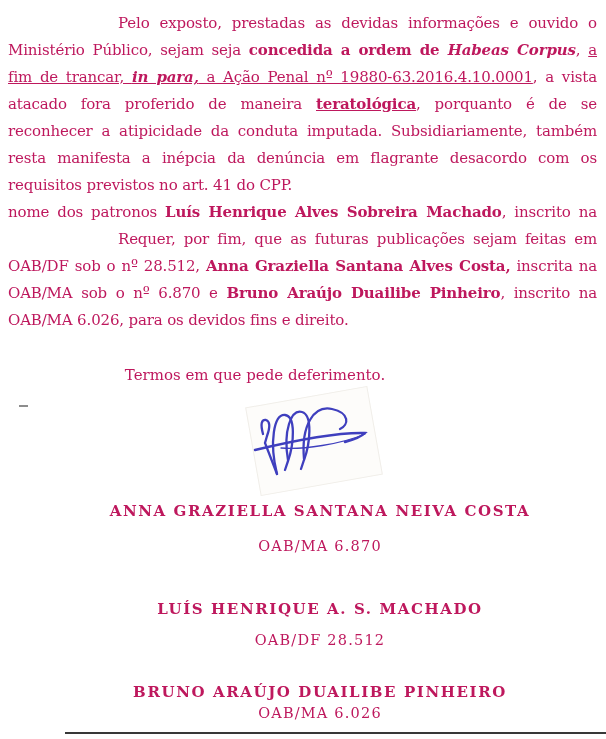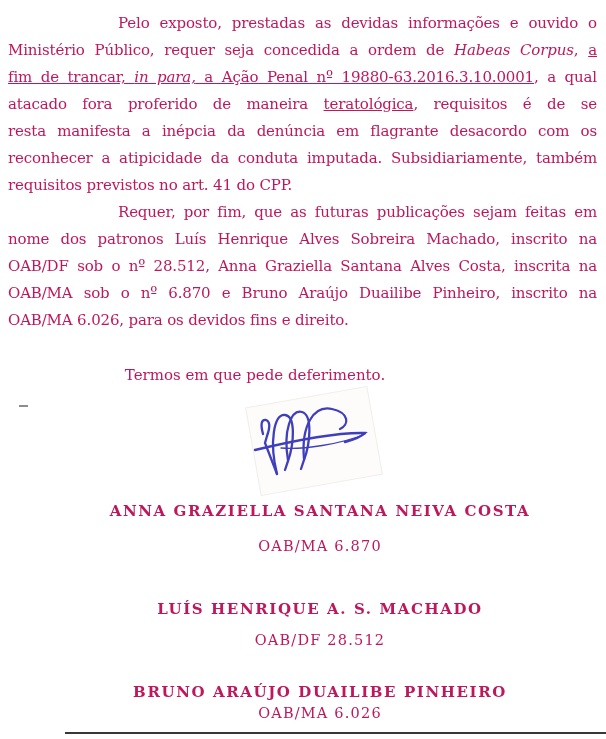--- a/index.html
+++ b/index.html
@@ -25,21 +25,21 @@
     line-height: 27px;
     height: 27px;
     overflow: hidden;
     text-align: justify;
     text-align-last: justify;
     white-space: nowrap;
   }
   .line.fit { white-space: normal; }
   .line.last { text-align-last: left; }
   .line.indent { text-indent: 110px; }
-  .bold { font-weight: normal; }
+  .bold { font-weight: bold; }
   .italic { font-style: italic; }
   .underline { text-decoration: underline; }
 
   
   .closing {
     position: absolute;
     top: 366px;
     left: 0;
     width: 100%;
     text-align: center;
@@ -109,28 +109,28 @@
     background: #383838;
   }
 </style>
 </head>
 <body>
 
 <div class="page">
 
   <div class="body-text">
       <div class="line indent fit"><span class="">Pelo exposto, prestadas as devidas informações e ouvido o</span></div>
-      <div class="line fit"><span class="">Ministério Público, requer seja </span><span class="bold">concedida a ordem de </span><span class="bold italic">Habeas Corpus</span><span class="">, </span><span class="underline">a</span></div>
-      <div class="line fit"><span class="underline">fim de trancar, </span><span class="bold italic underline">in para,</span><span class="underline"> a Ação Penal nº 19880-63.2016.3.10.0001</span><span class="">, a qual</span></div>
-      <div class="line fit"><span class="">atacado fora proferido de maneira </span><span class="bold underline">teratológica</span><span class="">, requisitos é de se</span></div>
+      <div class="line fit"><span class="">Ministério Público, sejam seja </span><span class="bold">concedida a ordem de </span><span class="bold italic">Habeas Corpus</span><span class="">, </span><span class="underline">a</span></div>
+      <div class="line fit"><span class="underline">fim de trancar, </span><span class="bold italic underline">in para,</span><span class="underline"> a Ação Penal nº 19880-63.2016.4.10.0001</span><span class="">, a vista</span></div>
+      <div class="line fit"><span class="">atacado fora proferido de maneira </span><span class="bold underline">teratológica</span><span class="">, porquanto é de se</span></div>
+      <div class="line fit"><span class="">reconhecer a atipicidade da conduta imputada. Subsidiariamente, também</span></div>
       <div class="line fit"><span class="">resta manifesta a inépcia da denúncia em flagrante desacordo com os</span></div>
-      <div class="line fit"><span class="">reconhecer a atipicidade da conduta imputada. Subsidiariamente, também</span></div>
       <div class="line last fit"><span class="">requisitos previstos no art. 41 do CPP.</span></div>
+      <div class="line fit"><span class="">nome dos patronos </span><span class="bold">Luís Henrique Alves Sobreira Machado</span><span class="">, inscrito na</span></div>
       <div class="line indent fit"><span class="">Requer, por fim, que as futuras publicações sejam feitas em</span></div>
-      <div class="line fit"><span class="">nome dos patronos </span><span class="bold">Luís Henrique Alves Sobreira Machado</span><span class="">, inscrito na</span></div>
       <div class="line fit"><span class="">OAB/DF sob o nº 28.512, </span><span class="bold">Anna Graziella Santana Alves Costa,</span><span class=""> inscrita na</span></div>
       <div class="line fit"><span class="">OAB/MA sob o nº 6.870 e </span><span class="bold">Bruno Araújo Duailibe Pinheiro</span><span class="">, inscrito na</span></div>
       <div class="line last fit"><span class="">OAB/MA 6.026, para os devidos fins e direito.</span></div>
     </div>
 
   <div class="closing">Termos em que pede deferimento.</div>
 
   <div class="artifact-dash"></div>
 
   <div class="sig-underlay"></div>

